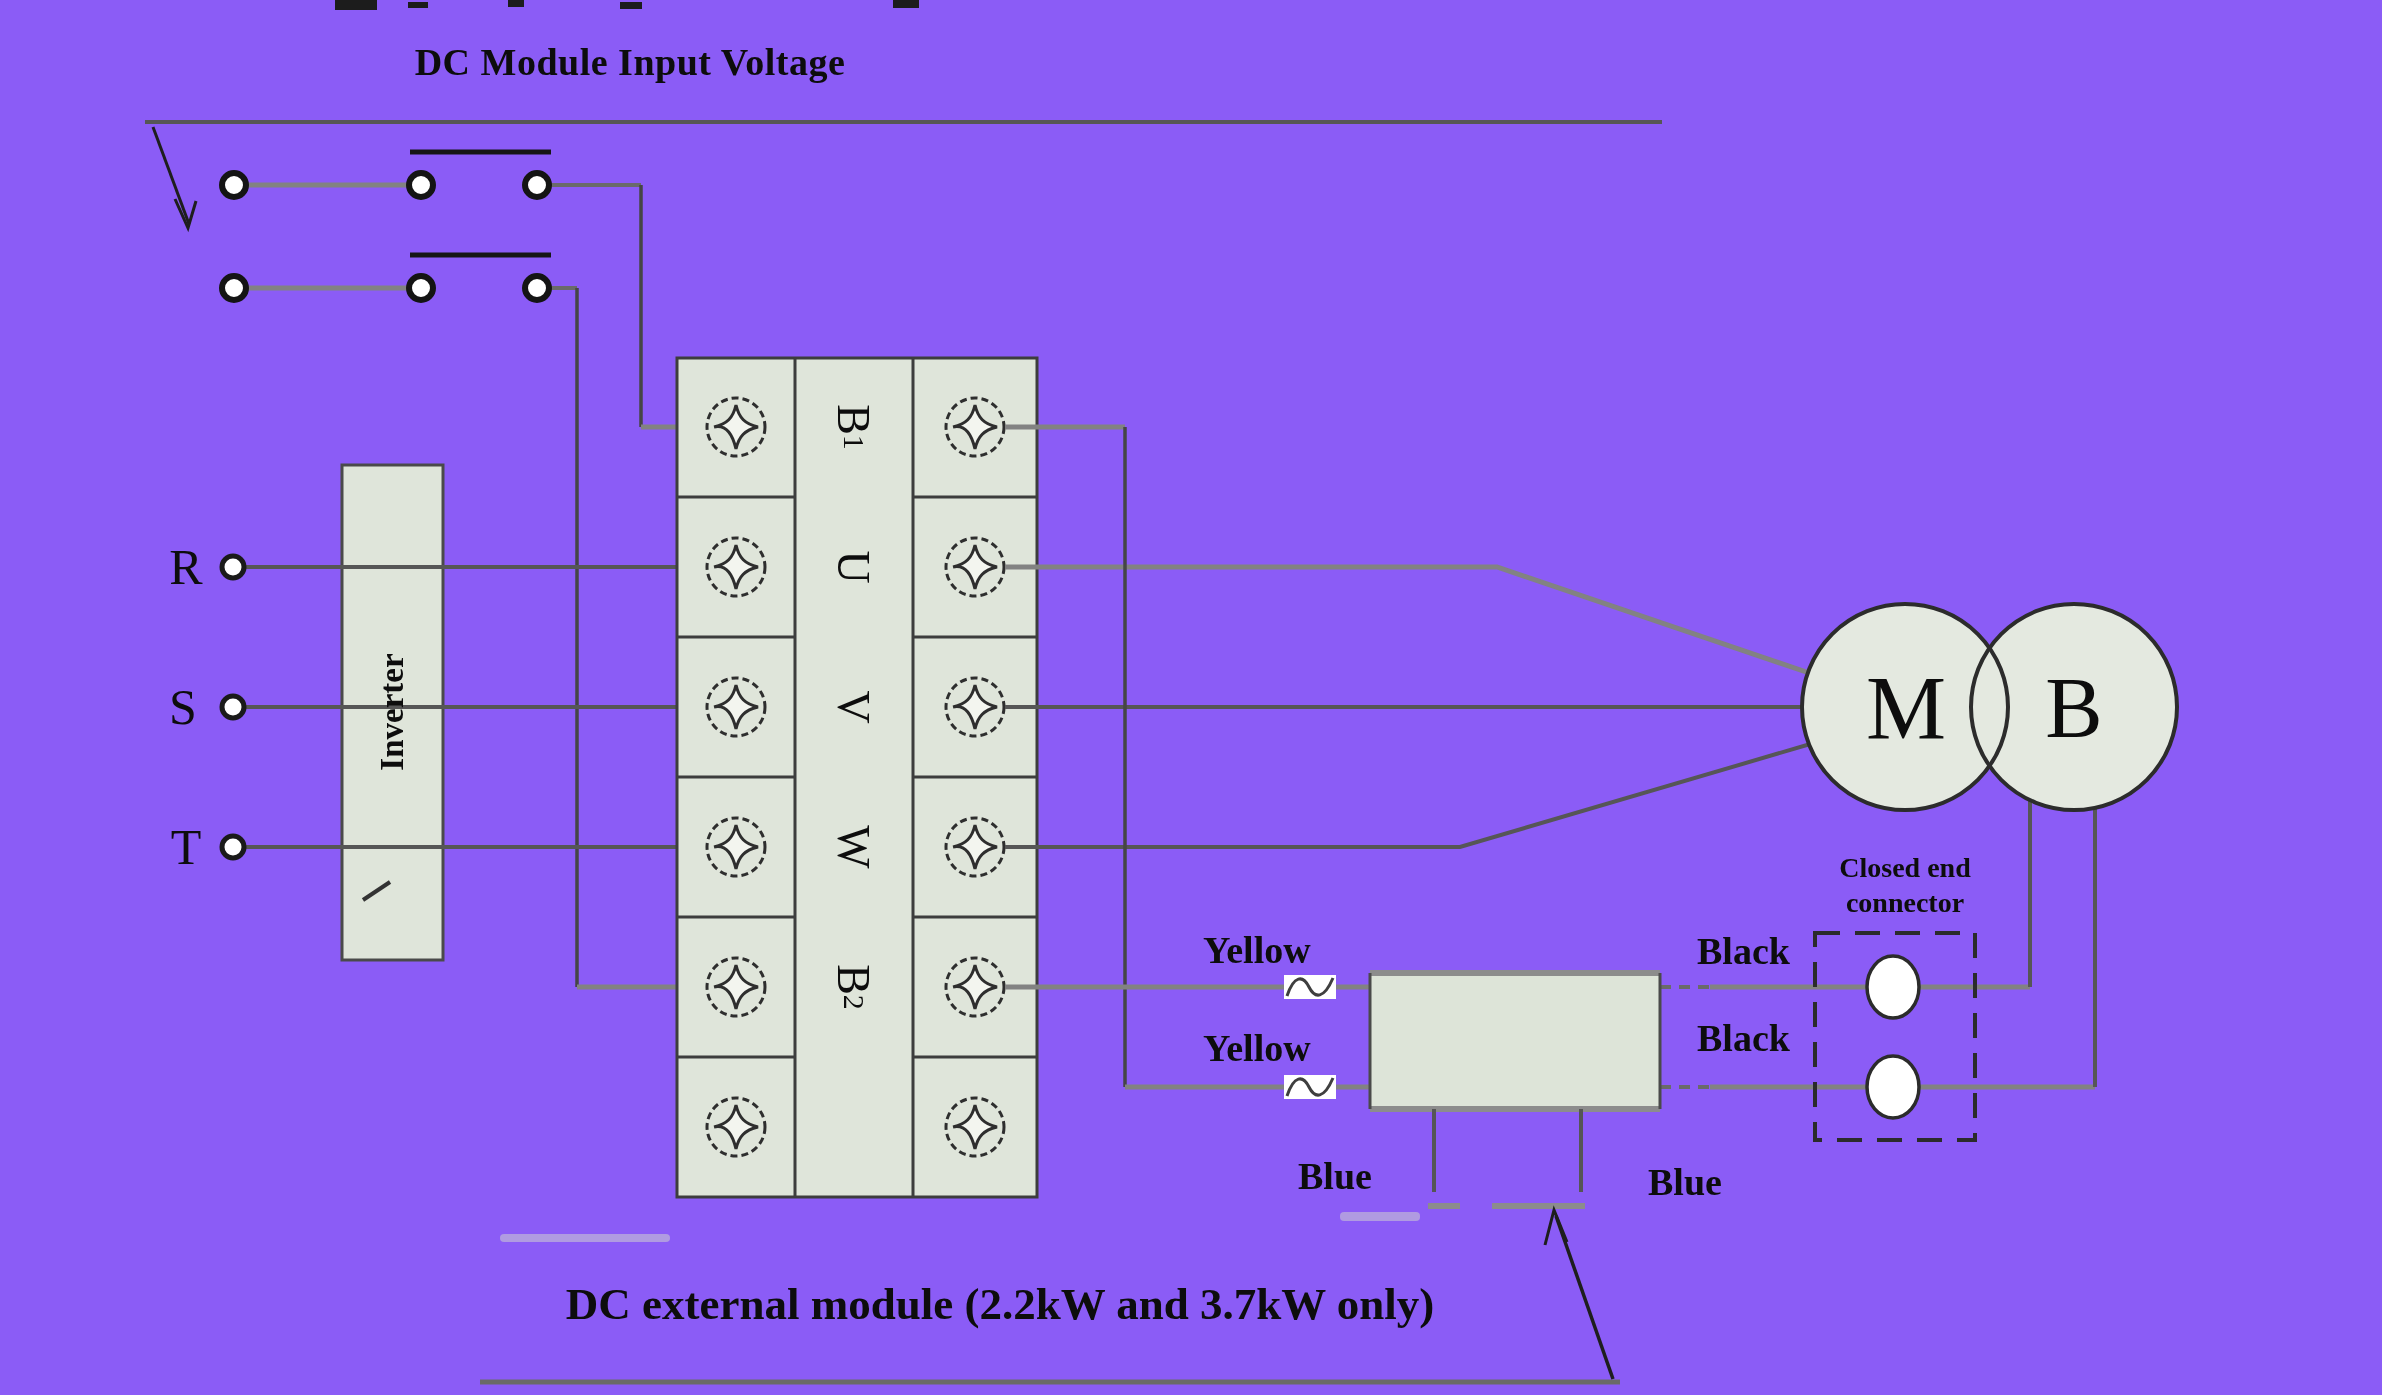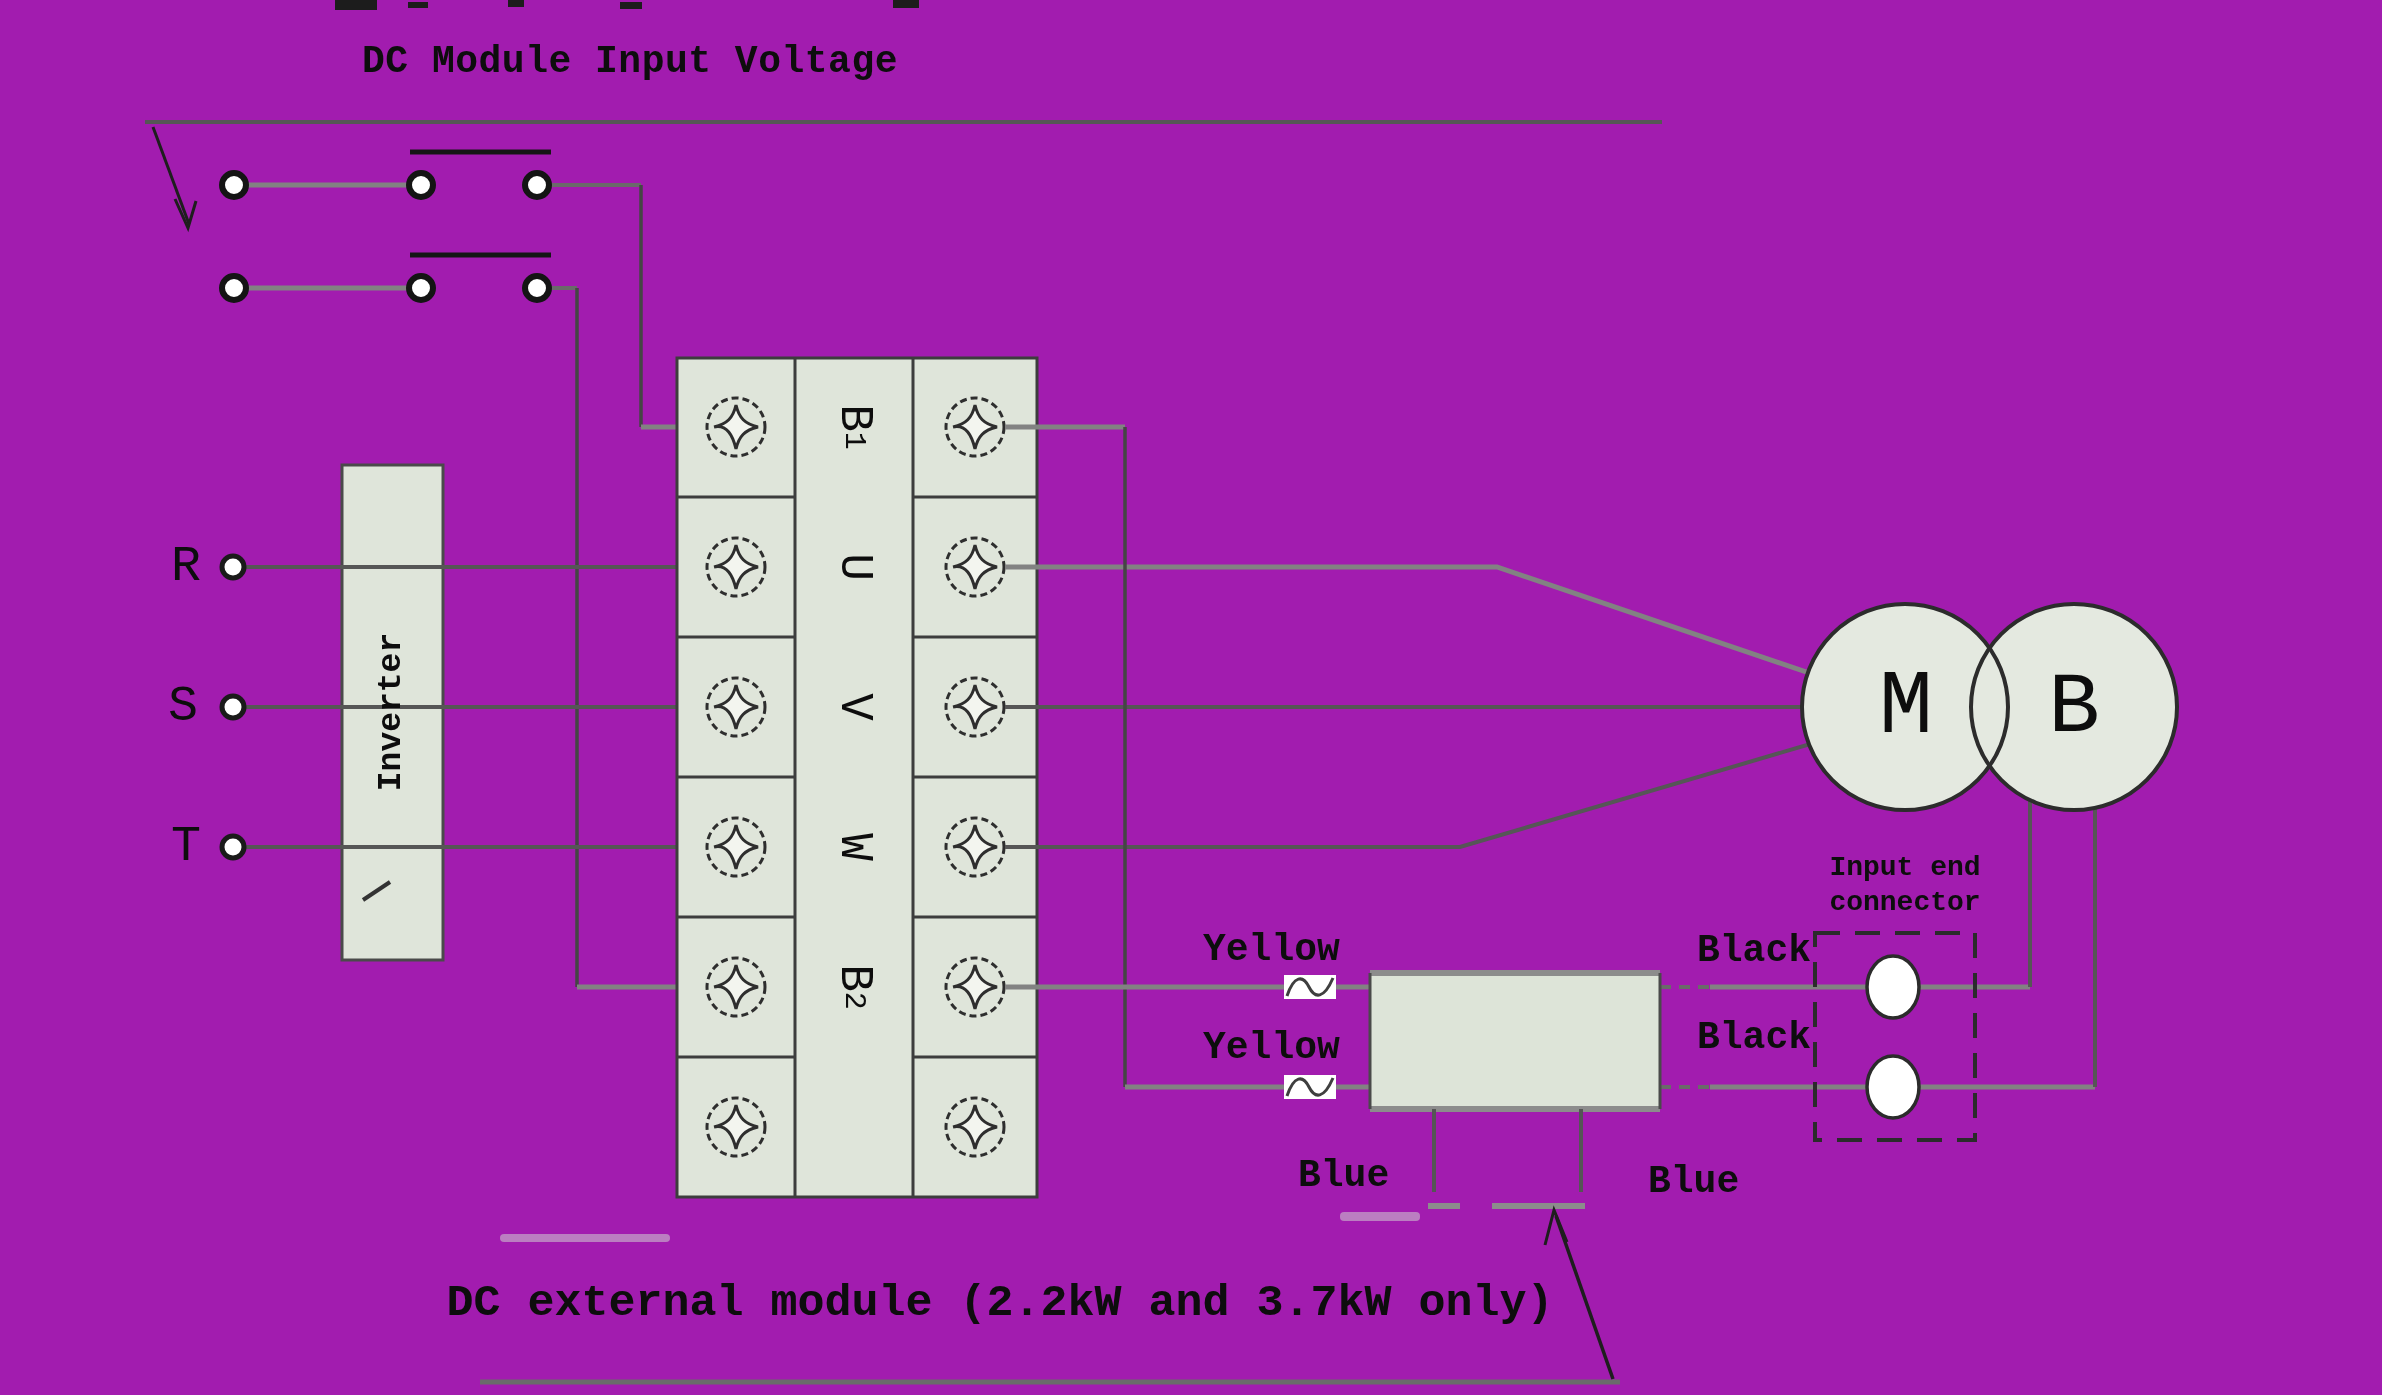--- a/index.html
+++ b/index.html
@@ -1,17 +1,17 @@
 <!DOCTYPE html>
 <html><head>
 <meta charset="utf-8">
 <style>
   html,body{margin:0;padding:0;background:#ffffff;}
-  .stage{position:relative;width:2382px;height:1395px;background:#a21caf;overflow:hidden;
-         font-family:Liberation Mono, monospace;color:#0d0d0d;}
+  .stage{position:relative;width:2382px;height:1395px;background:#8b5cf6;overflow:hidden;
+         font-family:Liberation Serif, serif;color:#0d0d0d;}
   .stage svg.draw{position:absolute;left:0;top:0;}
   .lbl{position:absolute;white-space:nowrap;color:#0d0d0d;}
   .title{font-size:38px;font-weight:bold;letter-spacing:.5px;}
   .voltage{font-size:84px;font-weight:400;letter-spacing:1px;}
   .phase{font-size:50px;font-weight:400;width:56px;text-align:center;line-height:54px;}
   .inv-label{width:320px;height:40px;line-height:40px;text-align:center;font-size:33px;font-weight:bold;
              transform:rotate(-90deg);transform-origin:center center;}
   .tlabel{width:120px;height:120px;display:flex;align-items:center;justify-content:center;
           transform:rotate(90deg);font-size:46px;font-weight:400;}
   .tlabel sub{font-size:30px;line-height:0;}
@@ -195,21 +195,21 @@
   <div class="lbl tlabel" style="left:794px;top:1067px;">
       <span></span>
       <sub></sub>
     </div>
 
   <div class="lbl circle-lbl" style="left:1803px;top:605px;font-size:90px;">M</div>
   <div class="lbl circle-lbl" style="left:1971px;top:605px;font-size:86px;">B</div>
 
 
   <div class="lbl conn-lbl" style="left:1770px;top:850px;">
-    <div>Input end</div>
+    <div>Closed end</div>
     <div>connector</div>
   </div>
 
   <div class="lbl wlabel" style="left:1203px;top:928px;">Yellow</div>
   <div class="lbl wlabel" style="left:1203px;top:1026px;">Yellow</div>
   <div class="lbl wlabel" style="left:1697px;top:929px;">Black</div>
   <div class="lbl wlabel" style="left:1697px;top:1016px;">Black</div>
   <div class="lbl wlabel" style="left:1298px;top:1154px;">Blue</div>
   <div class="lbl wlabel" style="left:1648px;top:1160px;">Blue</div>
 

